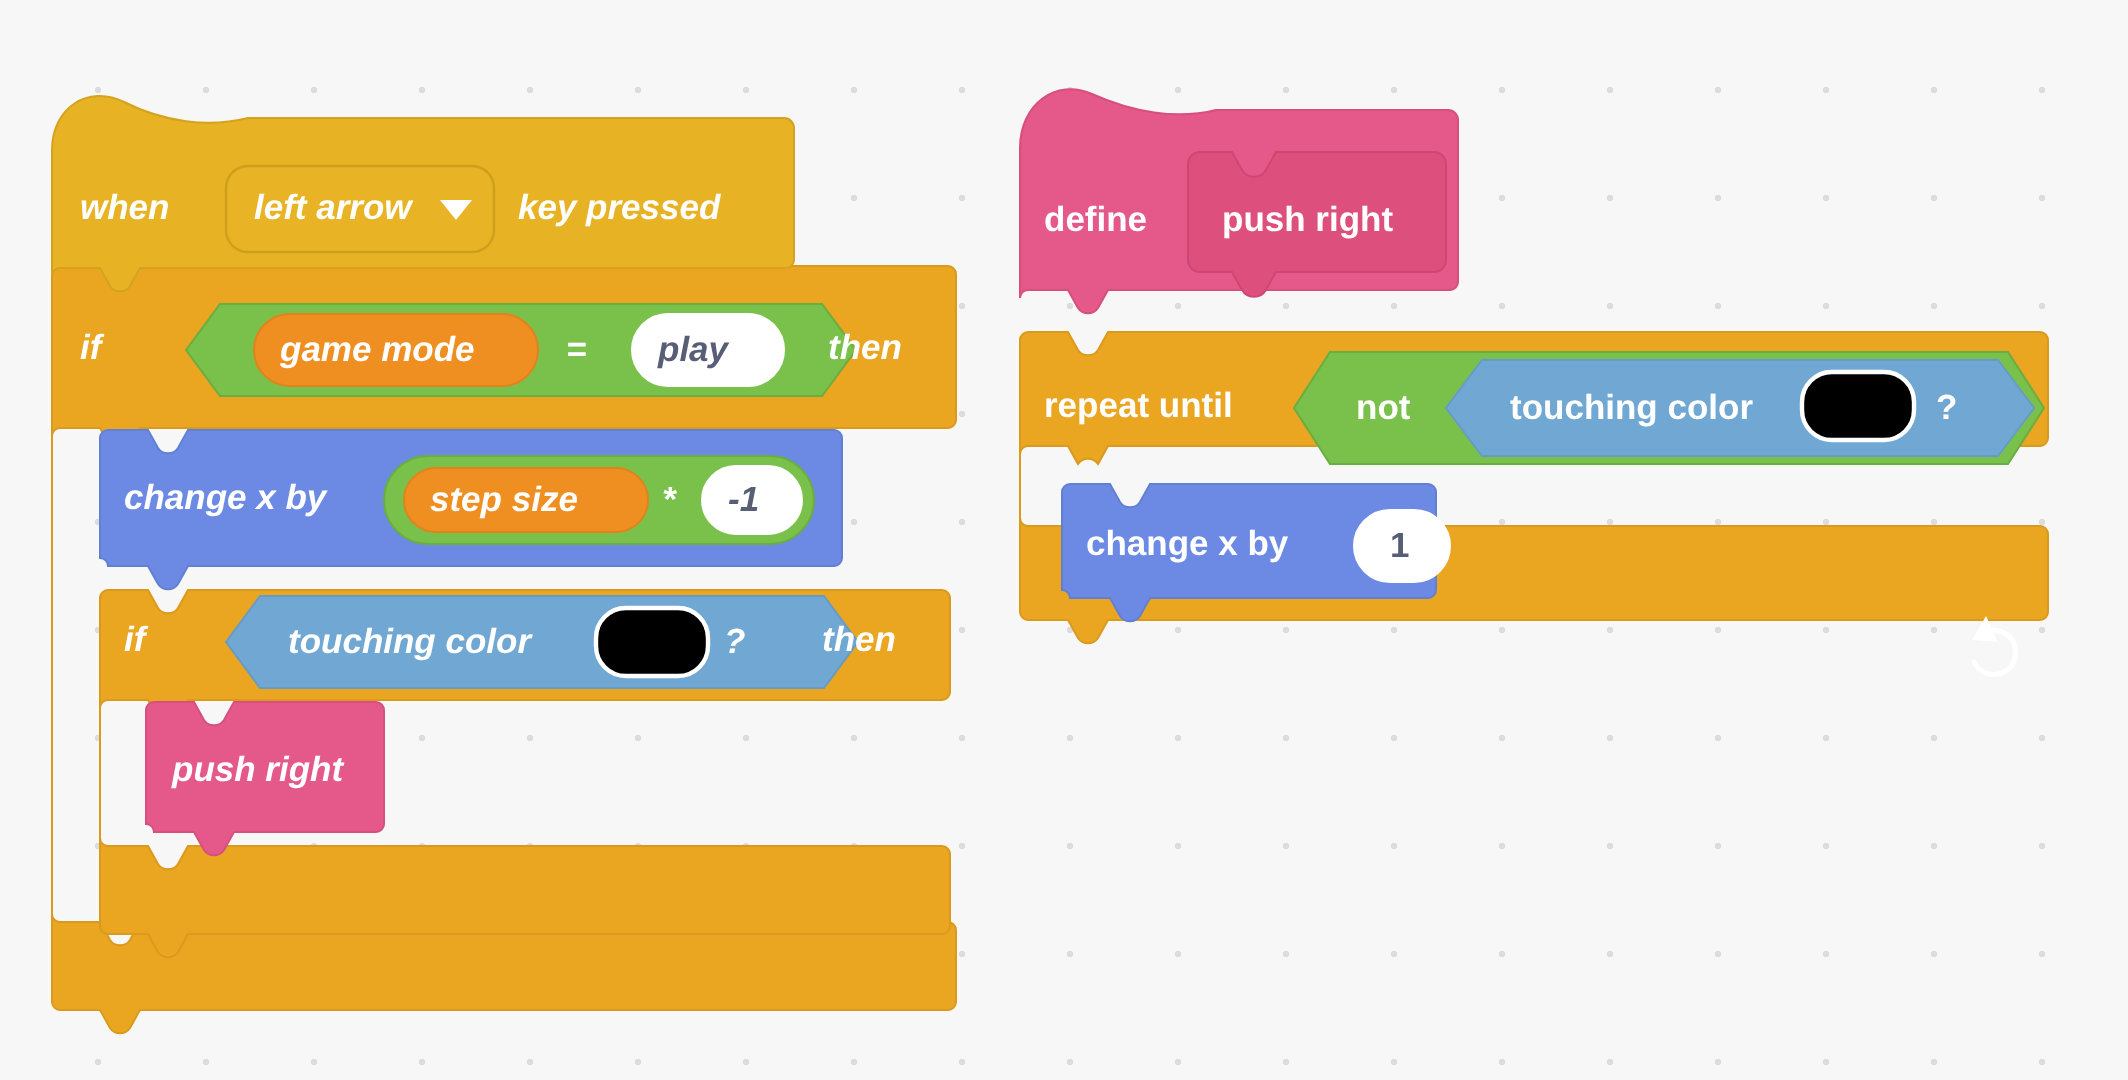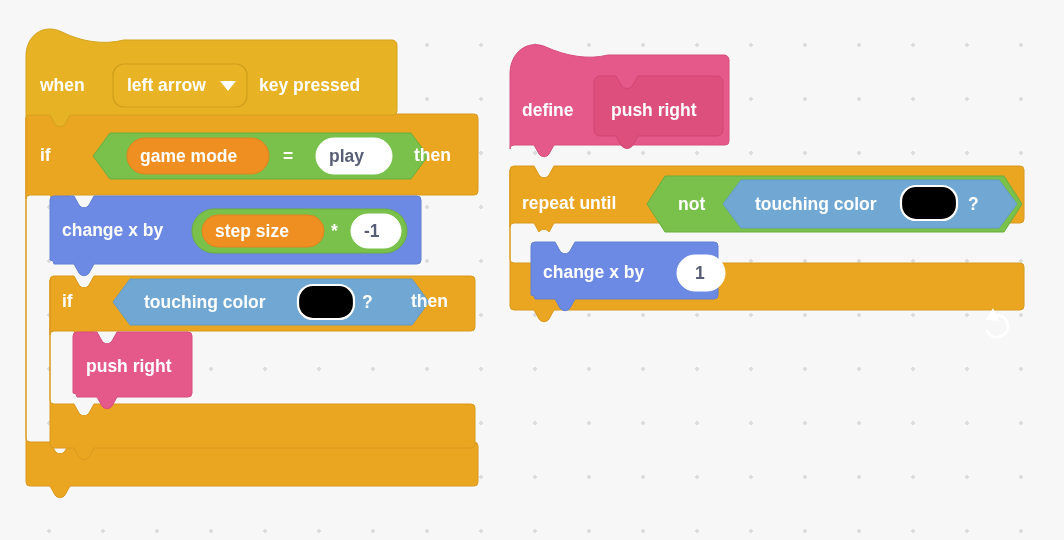--- a/index.html
+++ b/index.html
@@ -52,21 +52,21 @@
   .f-custom-inner { fill: #dd4f7d; stroke: #cf4671; stroke-width: 1; }
   .f-swatch   { fill: #000000; stroke: #ffffff; stroke-width: 2.2; }
   .chevron    { fill: #ffffff; }
   .loop-arrow { fill: none; stroke: #ffffff; stroke-width: 2.6; stroke-linecap: round; }
 </style>
 </head>
 <body>
 
 <div class="canvas">
 
-  <div class="script" style="left:26px; top:33px;">
+  <div class="script" style="left:26px; top:52px;font-style:italic;">
     <svg width="470" height="462" viewBox="0 0 470 462">
 
       <path class="f-control" d="
         M0,85
         L0,449
         a4,4 0 0 0 4,4
         l20,0
         l5,9 a6,6 0 0 0 10,0 l5,-9
         l404,0
         a4,4 0 0 0 4,-4

